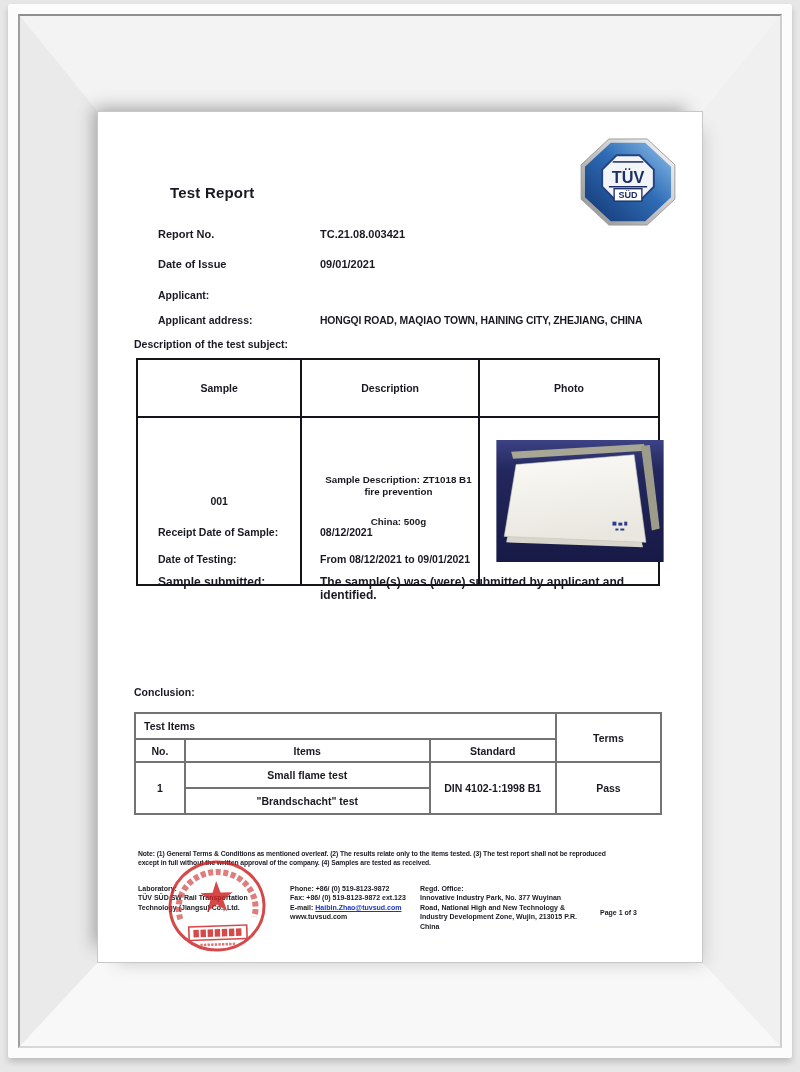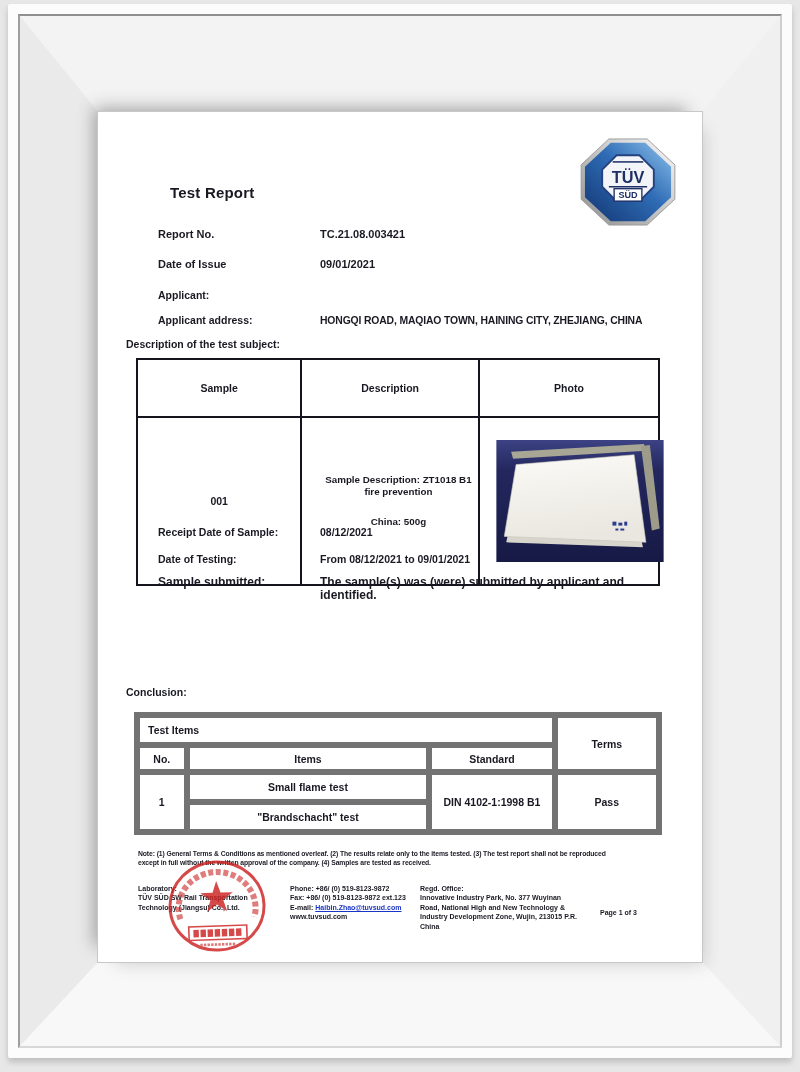--- a/index.html
+++ b/index.html
@@ -30,36 +30,36 @@
     position:relative;width:100%;height:100%;
     background:#ffffff;color:#191923;font-weight:700;
     box-shadow:0 0 0 1px #c8c8c8,-10px -10px 16px -6px rgba(70,70,70,.45),10px 10px 16px -8px rgba(70,70,70,.22);
   }
   .abs{position:absolute;}
   .doc-title{left:47px;top:72px;font-size:15px;letter-spacing:.2px;margin-left:25px;}
   .row{left:40px;right:34px;display:flex;font-size:11px;line-height:13px;margin-left:20px;}
   .row .lbl{width:162px;flex:none;}
   .row .val{flex:1;}
   .row .val.tight{font-size:10.4px;letter-spacing:-.15px;white-space:nowrap;}
-  .section-heading{left:28px;font-size:10.5px;text-align:right;}
+  .section-heading{left:36px;font-size:10.5px;text-align:right;}
   
   .sample-table{left:38px;top:246px;width:524px;border-collapse:collapse;table-layout:fixed;}
   .sample-table th,.sample-table td{
     border:2px solid #14141c;font-size:10.5px;text-align:center;
     padding:16px;vertical-align:middle;
   }
   .sample-table th{height:24px;}
   .sample-table td{height:134px;}
   .desc-cell-inner{width:160px;margin:0 auto;font-size:9.8px;line-height:12px;}
   .desc-gap{height:18px;}
   .photo-cell{padding:5px 6px;}
   .photo-wrap{width:168px;height:122px;margin:0 auto;display:block;}
   
   .conc-table{left:36px;top:600px;width:528px;border-collapse:collapse;table-layout:fixed;}
-  .conc-table td{border:6px solid #737373;font-size:10.5px;text-align:center;padding:2px 0;vertical-align:middle;}
+  .conc-table td{border:2px solid #737373;font-size:10.5px;text-align:center;padding:2px 0;vertical-align:middle;}
   .conc-table .t-left{text-align:left;padding-left:8px;}
   .conc-table .h22{height:20px;} .conc-table .h20{height:17px;} .conc-table .h21{height:20px;}
   
   .note{left:40px;top:738px;right:30px;font-size:6.8px;line-height:8.6px;letter-spacing:-.1px;}
   .footer{left:40px;top:772px;right:24px;font-size:7px;line-height:9.4px;}
   .f-col{position:absolute;top:0;}
   .f-col.c1{left:0;width:148px;}
   .f-col.c2{left:152px;width:132px;}
   .f-col.c3{left:282px;width:172px;}
   .f-page{position:absolute;left:462px;top:24px;width:70px;}

